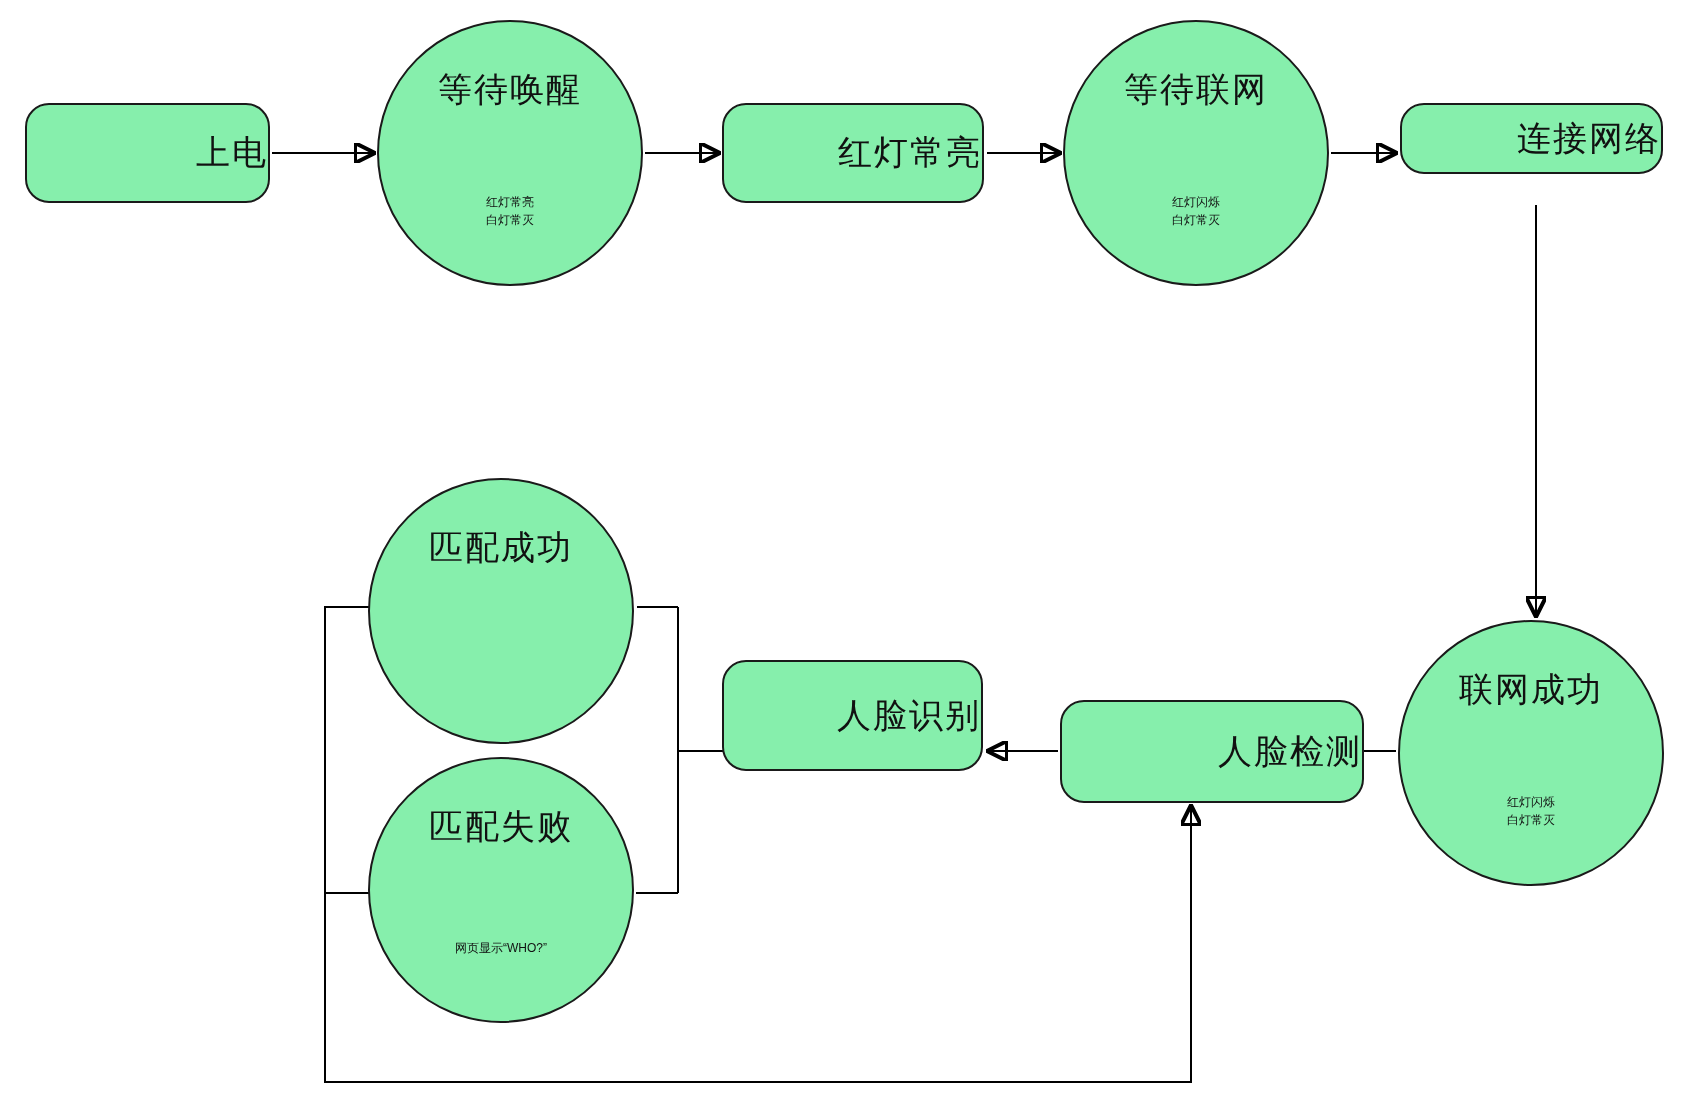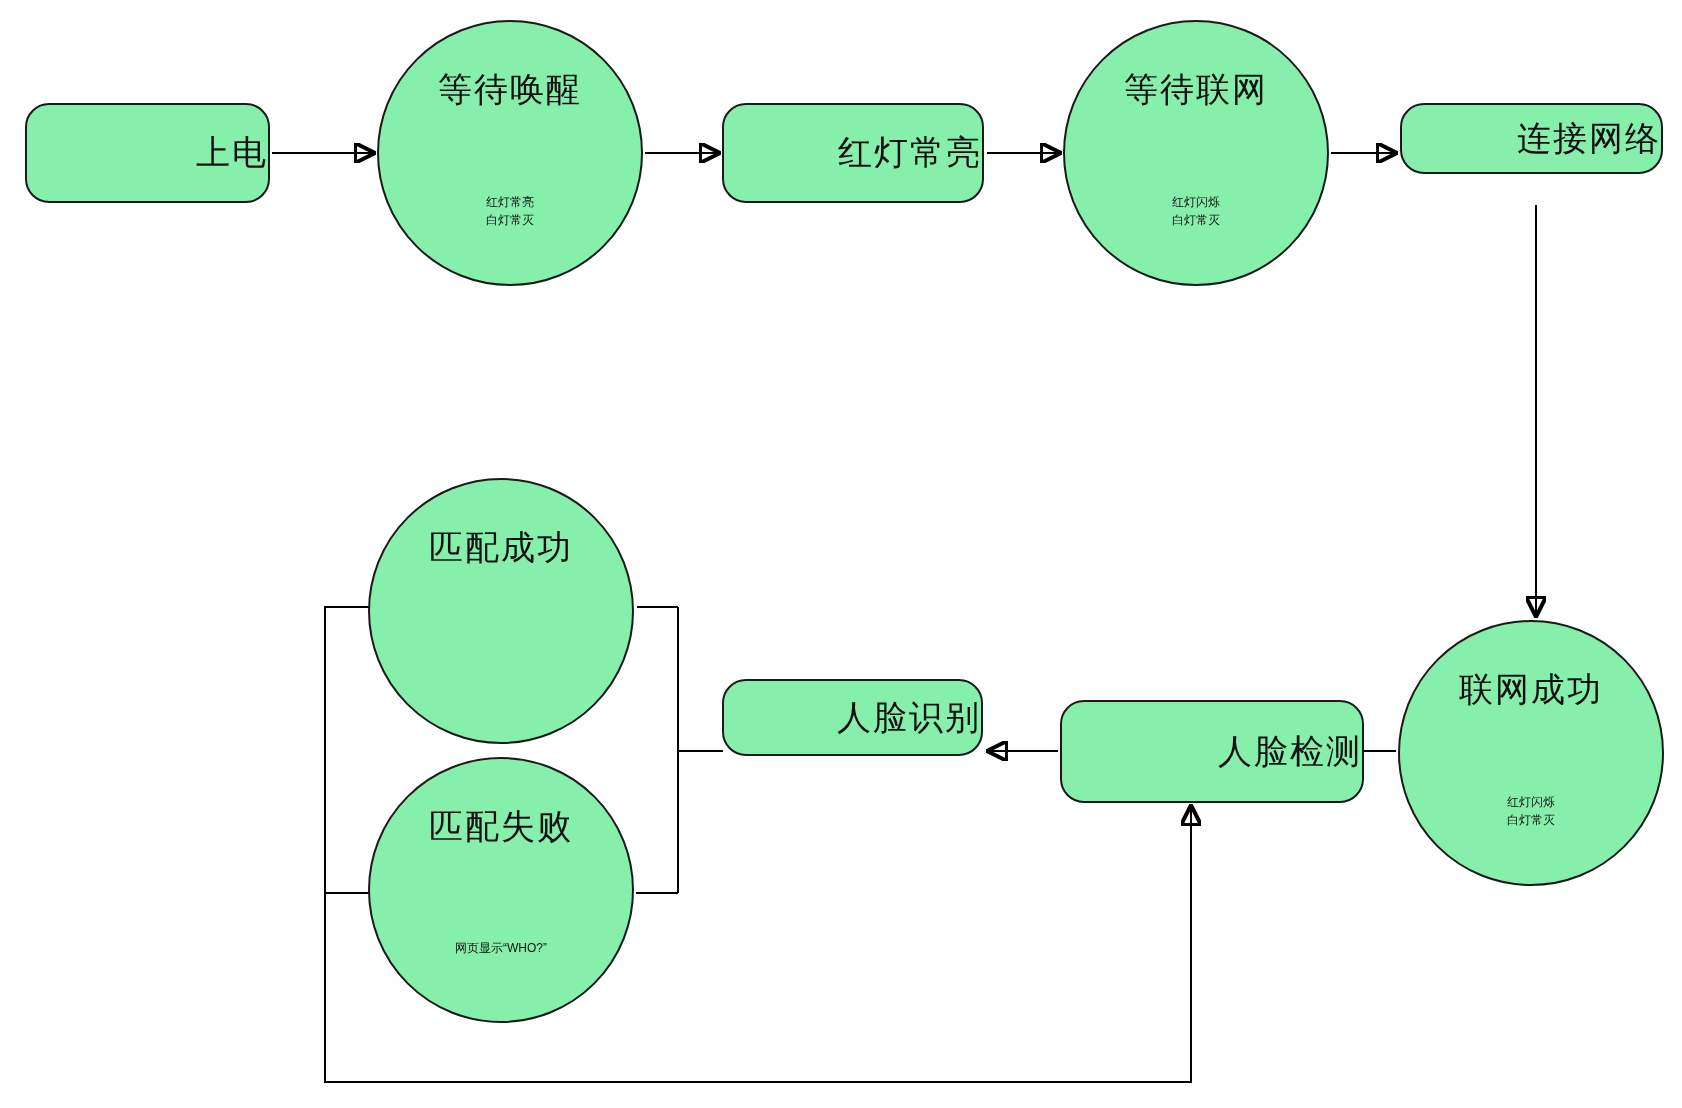--- a/index.html
+++ b/index.html
@@ -113,21 +113,21 @@
     <div class="sub">
       <div>红灯闪烁</div>
       <div>白灯常灭</div>
     </div>
   </div>
 
   <div class="node rect" style="left:1060px;top:700px;width:304px;height:103px;">
     <div class="label">人脸检测</div>
   </div>
 
-  <div class="node rect" style="left:722px;top:679px;width:261px;height:77px;">
+  <div class="node rect" style="left:722px;top:660px;width:261px;height:111px;">
     <div class="label">人脸识别</div>
   </div>
 
   <div class="node ellipse" style="left:368px;top:478px;width:266px;height:266px;">
     <div class="label">匹配成功</div>
   </div>
 
   <div class="node ellipse" style="left:368px;top:757px;width:266px;height:266px;">
     <div class="label">匹配失败</div>
     <div class="sub">

